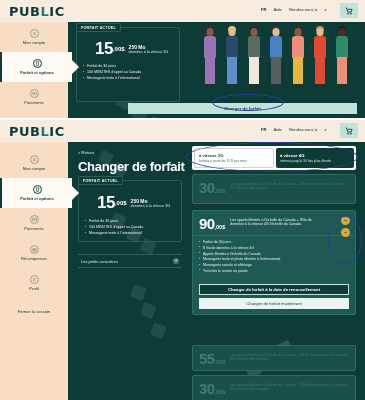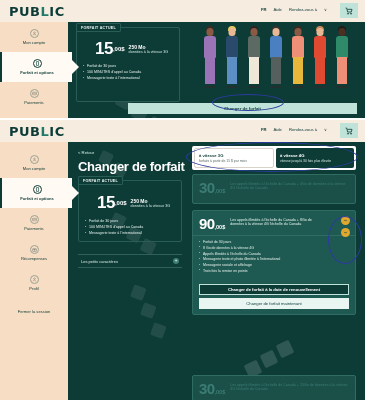--- a/index.html
+++ b/index.html
@@ -511,20 +511,29 @@
             <li>Appels illimités à l'échelle du Canada</li>
             <li>Messagerie texte et photo illimitée à l'international</li>
             <li>Messagerie sociale et affichage</li>
             <li>Trois fois la remise en points</li>
           </ul>
         </div>
         <div class="btn-primary">Changer de forfait à la date de renouvellement</div>
         <div class="btn-secondary">Changer de forfait maintenant</div>
       </div>
 
+      <div class="plan faded" style="top:203px;height:26px;">
+        <div class="plan-head">
+          <div class="plan-price">
+            <span class="pb">55</span>
+            <span class="pc">,00$</span>
+          </div>
+          <div class="plan-desc">Les appels illimités à l'échelle du Canada + 10Go de données à la vitesse 4G l'échelle du Canada</div>
+        </div>
+      </div>
 
       <div class="plan faded" style="top:233px;height:26px;">
         <div class="plan-head">
           <div class="plan-price">
             <span class="pb">30</span>
             <span class="pc">,00$</span>
           </div>
           <div class="plan-desc">Les appels illimités à l'échelle du Canada + 15Go de données à la vitesse 4G l'échelle du Canada</div>
         </div>
       </div>

